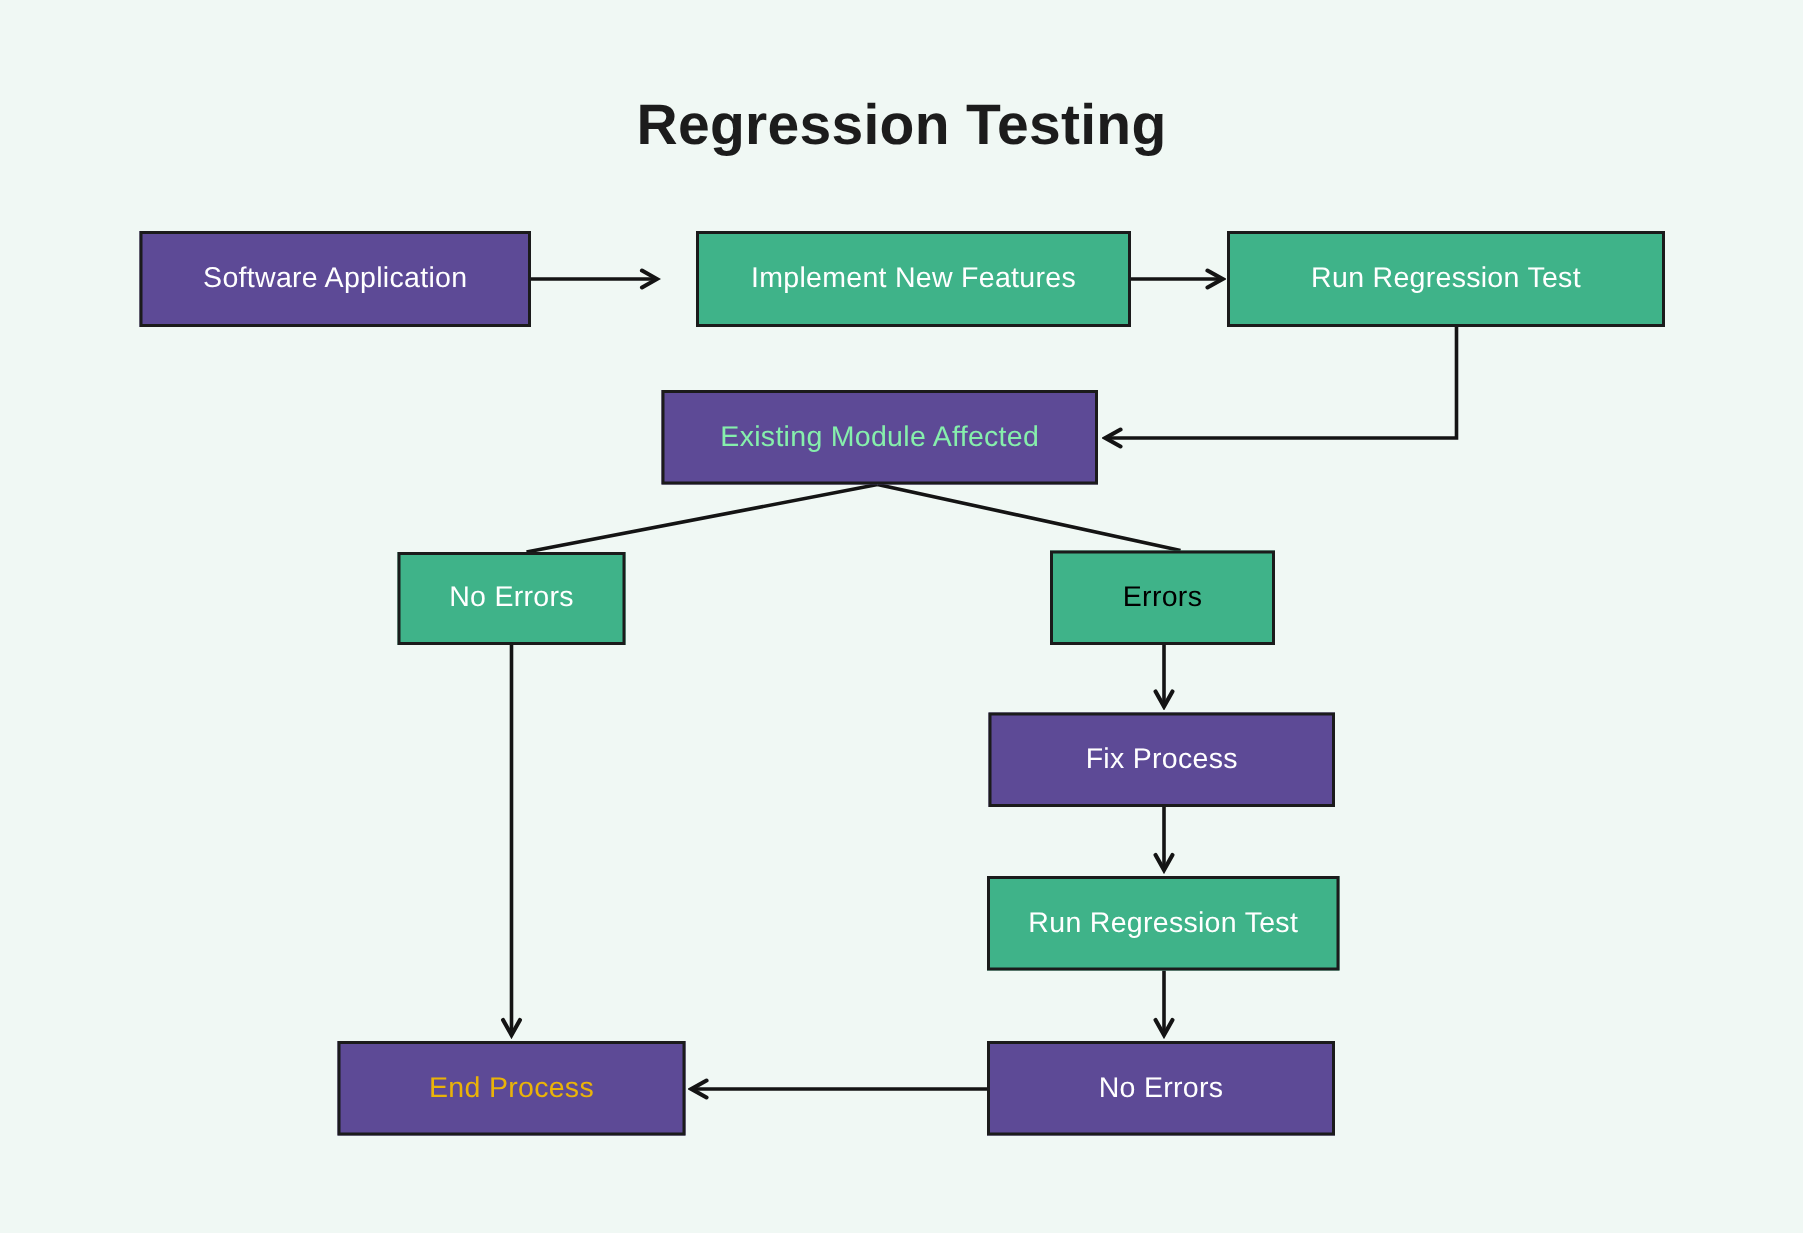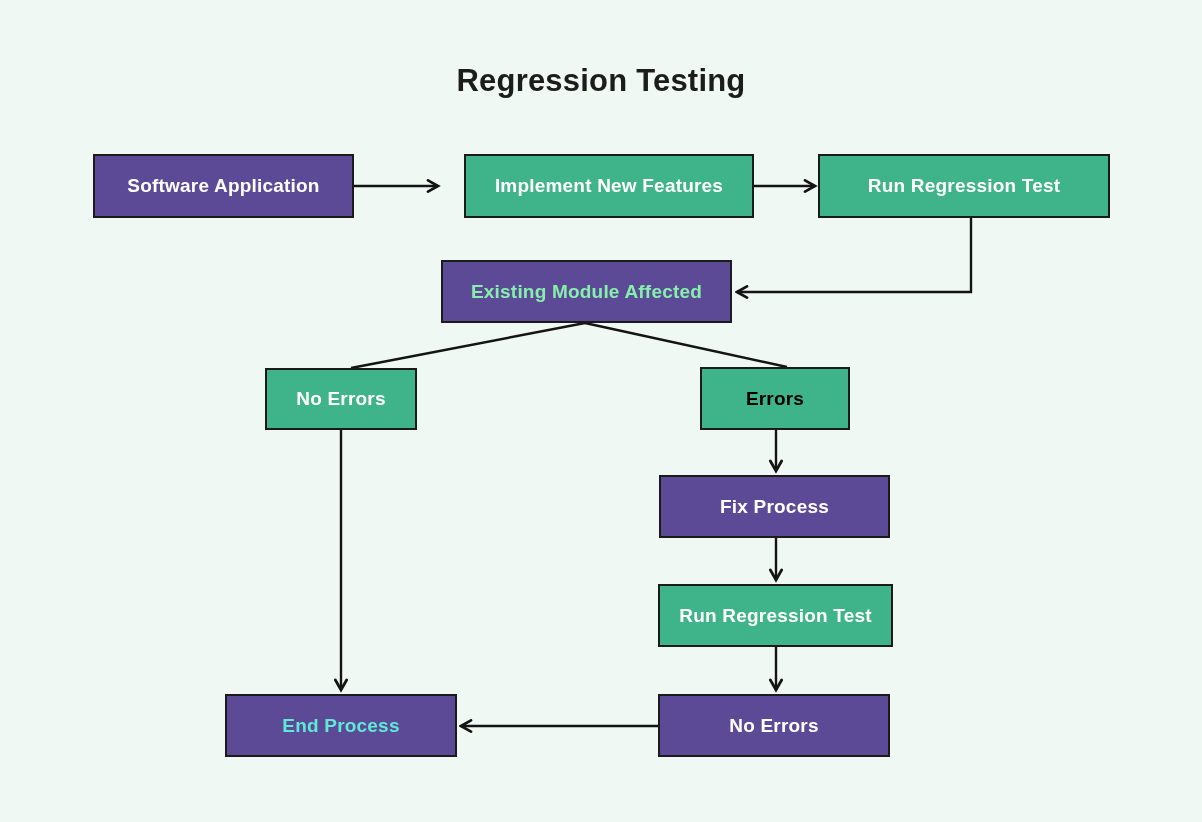--- a/index.html
+++ b/index.html
@@ -17,41 +17,41 @@
     width: 1202px;
     height: 822px;
   }
   .diagram-title {
     position: absolute;
     left: 0;
     right: 0;
     top: 63px;
     margin: 0;
     text-align: center;
-    font-size: 31px;
+    font-size: 38px;
     font-weight: 700;
     letter-spacing: 0.2px;
   }
   svg.edges {
     position: absolute;
     left: 0;
     top: 0;
     width: 1202px;
     height: 822px;
     pointer-events: none;
   }
   .node {
     position: absolute;
     display: flex;
     align-items: center;
     justify-content: center;
     border: 2px solid #1b1b1b;
     box-sizing: border-box;
     font-size: 19px;
-    font-weight: 700;
+    font-weight: 400;
     letter-spacing: 0.2px;
     text-align: left;
     white-space: nowrap;
   }
   .n-software-application   { left: 93px;  top: 154px; width: 261px; height: 64px; }
   .n-implement-new-features { left: 441px; top: 154px; width: 290px; height: 64px; margin-left: 23px; }
   .n-run-regression-test-1  { left: 818px; top: 154px; width: 292px; height: 64px; }
   .n-existing-module-affected { left: 441px; top: 260px; width: 291px; height: 63px; }
   .n-no-errors-left         { left: 265px; top: 368px; width: 152px; height: 62px; }
   .n-errors                 { left: 700px; top: 367px; width: 150px; height: 63px; }
@@ -105,17 +105,17 @@
   </div>
   <div class="node n-fix-errors" style="background: rgb(93, 74, 150); color: rgb(255, 255, 255); border-color: rgb(27, 27, 27);">
     <span>Fix Process</span>
   </div>
   <div class="node n-run-regression-test-2" style="background: rgb(63, 179, 137); color: rgb(255, 255, 255); border-color: rgb(27, 27, 27);">
     <span>Run Regression Test</span>
   </div>
   <div class="node n-no-errors-right" style="background: rgb(93, 74, 150); color: rgb(255, 255, 255); border-color: rgb(27, 27, 27);">
     <span>No Errors</span>
   </div>
-  <div class="node n-end-process" style="background: rgb(93, 74, 150); color: #5eead4; border-color: rgb(27, 27, 27);">
+  <div class="node n-end-process" style="background: rgb(93, 74, 150); color: #eab308; border-color: rgb(27, 27, 27);">
     <span>End Process</span>
   </div>
 
 </div>
 
 </body></html>

